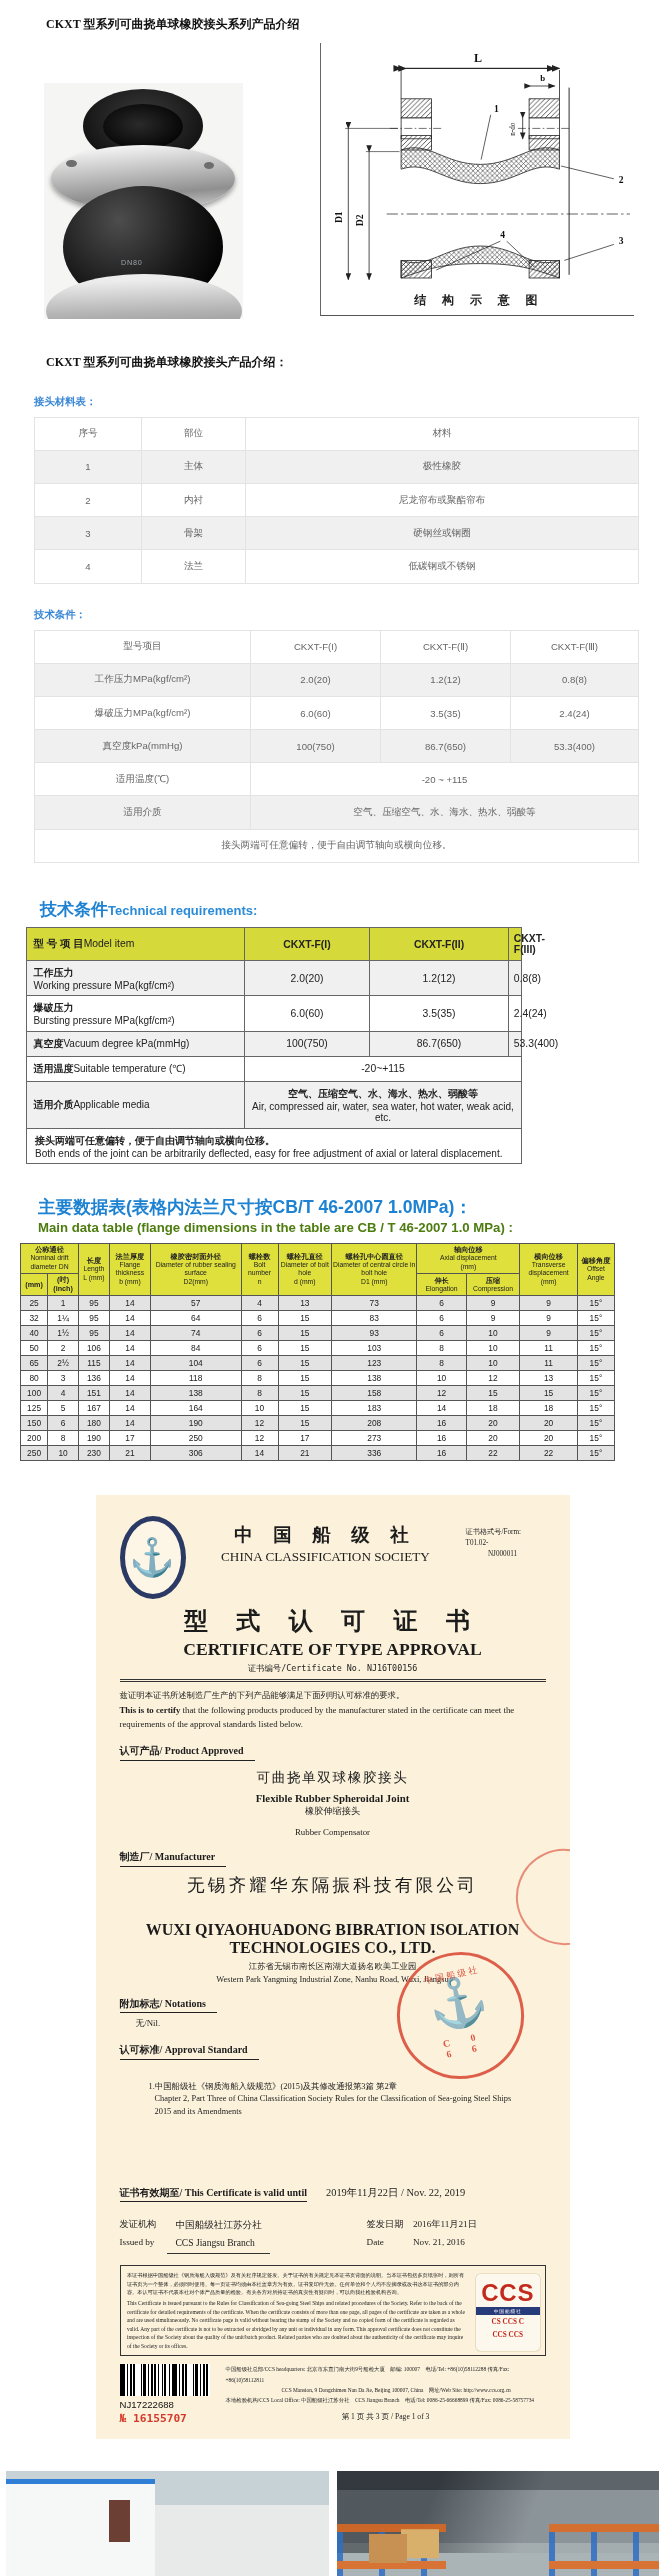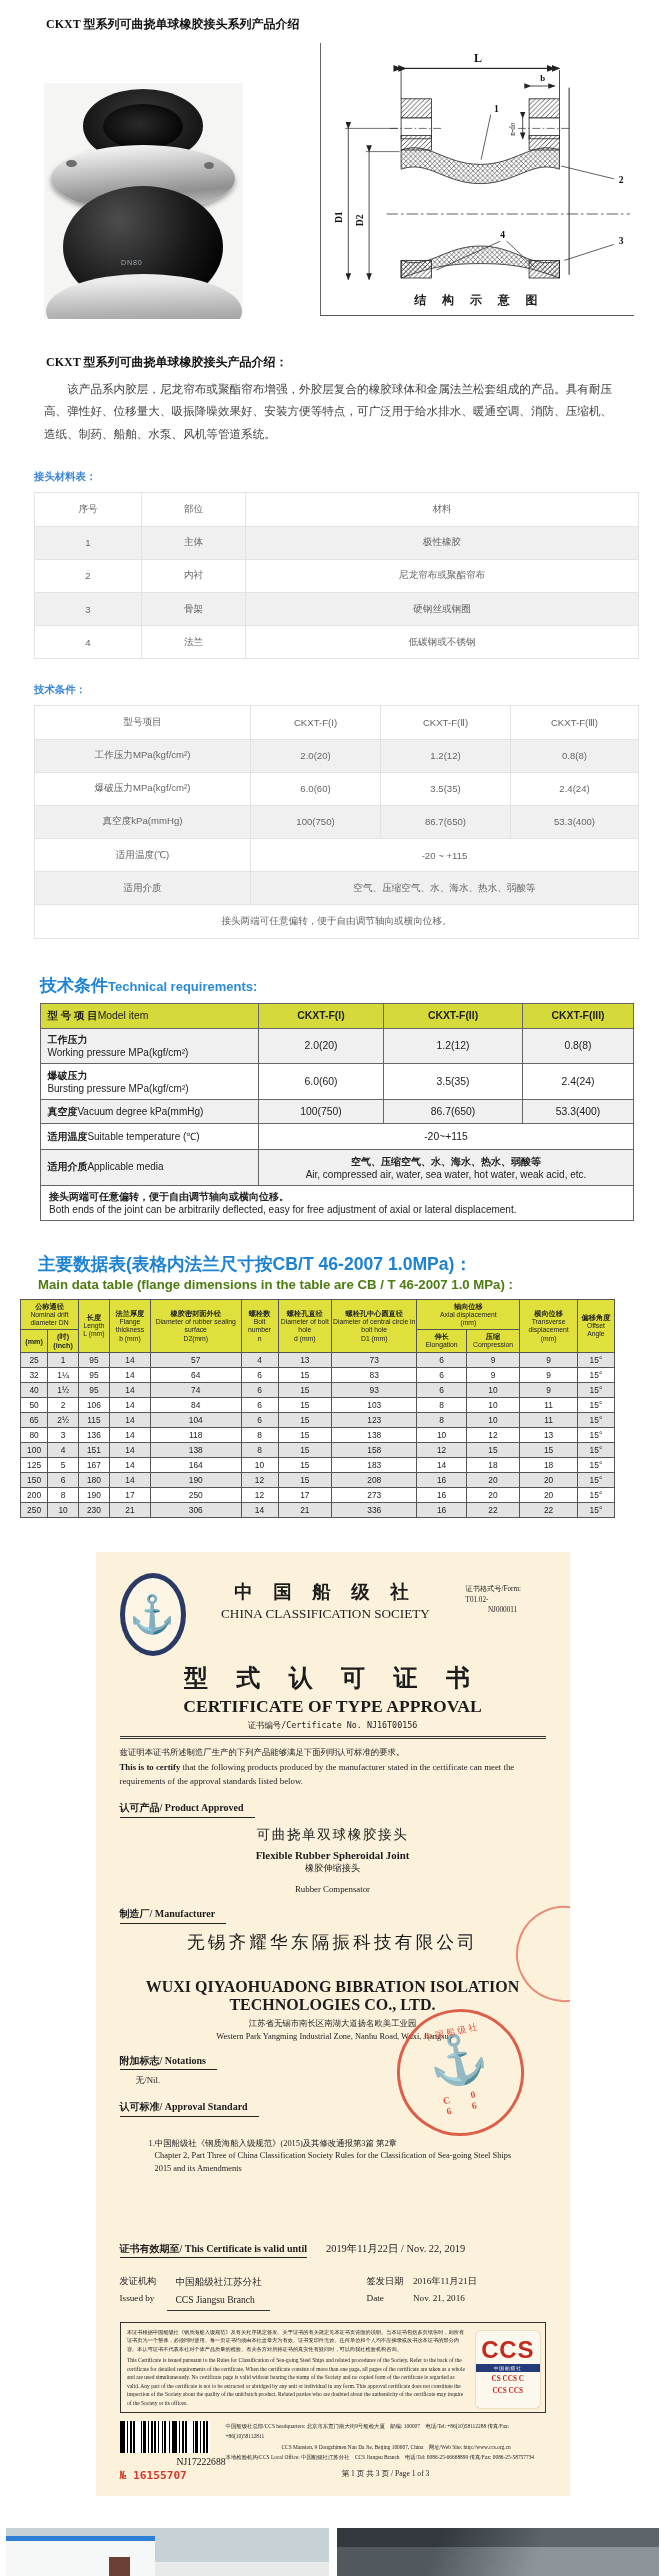--- a/index.html
+++ b/index.html
@@ -32,21 +32,21 @@
   table { border-collapse:collapse; table-layout:fixed; }
   .simple { width:605px; margin-left:34px; font-size:9.6px; color:#666; }
   .simple th, .simple td { border:0.8px solid #e3e3e3; padding:9.6px 4.8px; text-align:center; font-weight:normal; }
   tbody.gen-mat tr:nth-child(odd), tbody.gen-tech tr:nth-child(odd) { background:#f0f0f0; }
   .row-shade { background:#f0f0f0; }
 
   
   .bi-heading { margin:35px 0 6.4px 40px; }
   .bi-heading .zh { color:#1e82d2; font-size:17px; font-weight:bold; }
   .bi-heading .en { color:#2b8bd8; font-size:13px; font-weight:bold; }
-  .bi { width:594px; margin-left:40px; font-size:10px; color:#222; border:1.6px solid #555;padding-left:44px; }
+  .bi { width:496px; margin-left:26px; font-size:10px; color:#222; border:1.6px solid #555;padding-left:44px; }
   .bi th, .bi td { border:0.8px solid #666; padding:4.8px 4.8px; text-align:center; }
   .bi th { background:#d6d93a; font-weight:bold; font-size:10.4px; }
   .bi .lbl { text-align:left; padding-left:6.4px; }
   .bi .zh-b { font-weight:bold; }
   .bi .en-s { font-weight:normal; }
   .bi td.val { font-size:10.4px; }
 
   
   .main-heading { margin:32px 0 4.8px 38px; }
   .main-heading .zh { color:#1e82d2; font-size:17.6px; font-weight:bold; line-height:1.3; }
@@ -101,21 +101,21 @@
   .disclaimer { position:relative; border:0.8px solid #333; margin-top:11.2px; padding:4.8px 77px 4.8px 6.4px; }
   .disc-zh { font-size:5.2px; line-height:1.6; }
   .disc-en { font-size:5.5px; line-height:1.55; margin-top:3.2px; }
   .ccs-logo { position:absolute; right:4.8px; top:8px; width:64px; height:77px; background:#fdf8ee; border-radius:4.8px; box-shadow:0 0 0 0.8px #e3d7bb; text-align:center; overflow:hidden; }
   .ccs-logo .big { color:#c32a1e; font-size:24px; font-weight:bold; font-family:"Liberation Sans",sans-serif; letter-spacing:0.8px; margin-top:4.8px; }
   .ccs-logo .band { background:#273a7a; color:#fff; font-size:4.8px; padding:0.8px 0; letter-spacing:0.8px; }
   .ccs-logo .strip { color:#c3261a; font-size:7.2px; font-weight:bold; line-height:1.3; margin-top:3.2px; white-space:nowrap; }
   .cert-footer { display:flex; margin-top:8px; }
   .barcode-wrap { width:106px; }
   .barcode { width:90px; height:32px; background:repeating-linear-gradient(90deg,#000 0 1.6px,#fff 1.6px 2.4px,#000 2.4px 4.8px,#fff 4.8px 7.2px,#000 7.2px 8px,#fff 8px 10.4px); }
-  .bc-no { font-size:9.6px; margin-top:3.2px; font-family:Liberation Serif, serif; color:#111;text-align:right; }
+  .bc-no { font-size:9.6px; margin-top:3.2px; font-family:Liberation Sans, sans-serif; color:#111; }
   .bc-red { font-size:11.2px; color:#d5392a; font-weight:bold; margin-top:1.6px; font-family:"DejaVu Sans Mono",monospace; }
   .footer-text { flex:1; font-size:5.4px; line-height:1.9; color:#222; }
   .page-no { text-align:center; font-size:7.6px; margin-top:4.8px; }
 
   
   .photos { display:grid; grid-template-columns:1fr 1fr; column-gap:8px; row-gap:32px; padding:0 6.4px; margin-top:32px; }
   .photo { position:relative; height:240px; overflow:hidden; background:#ddd; }
   .ph-layer { position:absolute; }
   
   .p1 { background:linear-gradient(#c7d2d6 0 14%, #e7eae9 14% 58%, #d9d9d3 58% 100%); }
@@ -209,21 +209,20 @@
         <text x="368" y="248" font-size="12" font-weight="bold" fill="#111">3</text>
         <line x1="220" y1="244" x2="140" y2="280" stroke="#222" stroke-width="0.9"></line>
         <line x1="228" y1="244" x2="262" y2="276" stroke="#222" stroke-width="0.9"></line>
         <text x="220" y="240" font-size="12" font-weight="bold" fill="#111">4</text>
       </svg>
       <div class="diagram-caption">结 构 示 意 图</div>
     </div>
   </div>
 
   <h2 class="intro-heading">CKXT 型系列可曲挠单球橡胶接头产品介绍：</h2>
-  <p class="intro-body">该产品系内胶层，尼龙帘布或聚酯帘布增强，外胶层复合的橡胶球体和金属法兰松套组成的产品。具有耐压高、弹性好、位移量大、吸振降噪效果好、安装方便等特点，可广泛用于给水排水、暖通空调、消防、压缩机、造纸、制药、船舶、水泵、风机等管道系统。</p>
 
   <div class="blue-label">接头材料表：</div>
   <table class="simple">
     <colgroup>
         <col style="width:107px">
         <col style="width:104px">
         <col>
       </colgroup>
     <thead>
       <tr>

